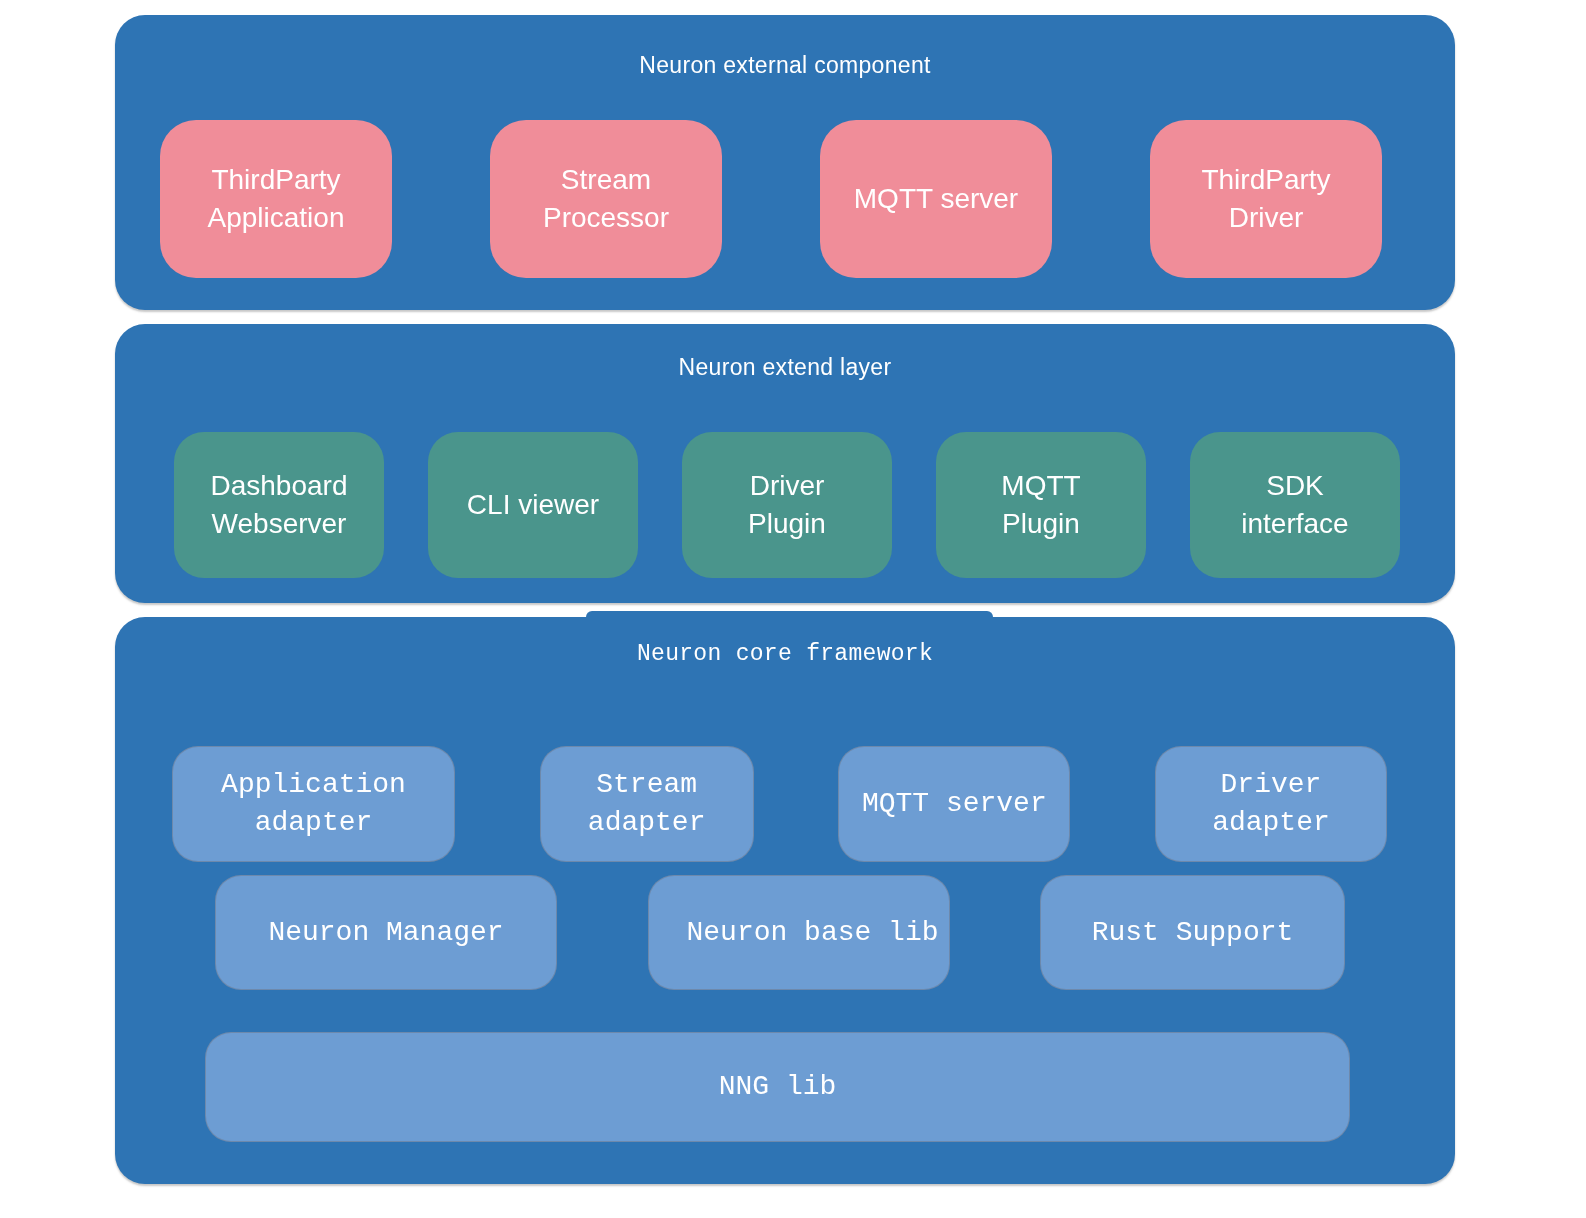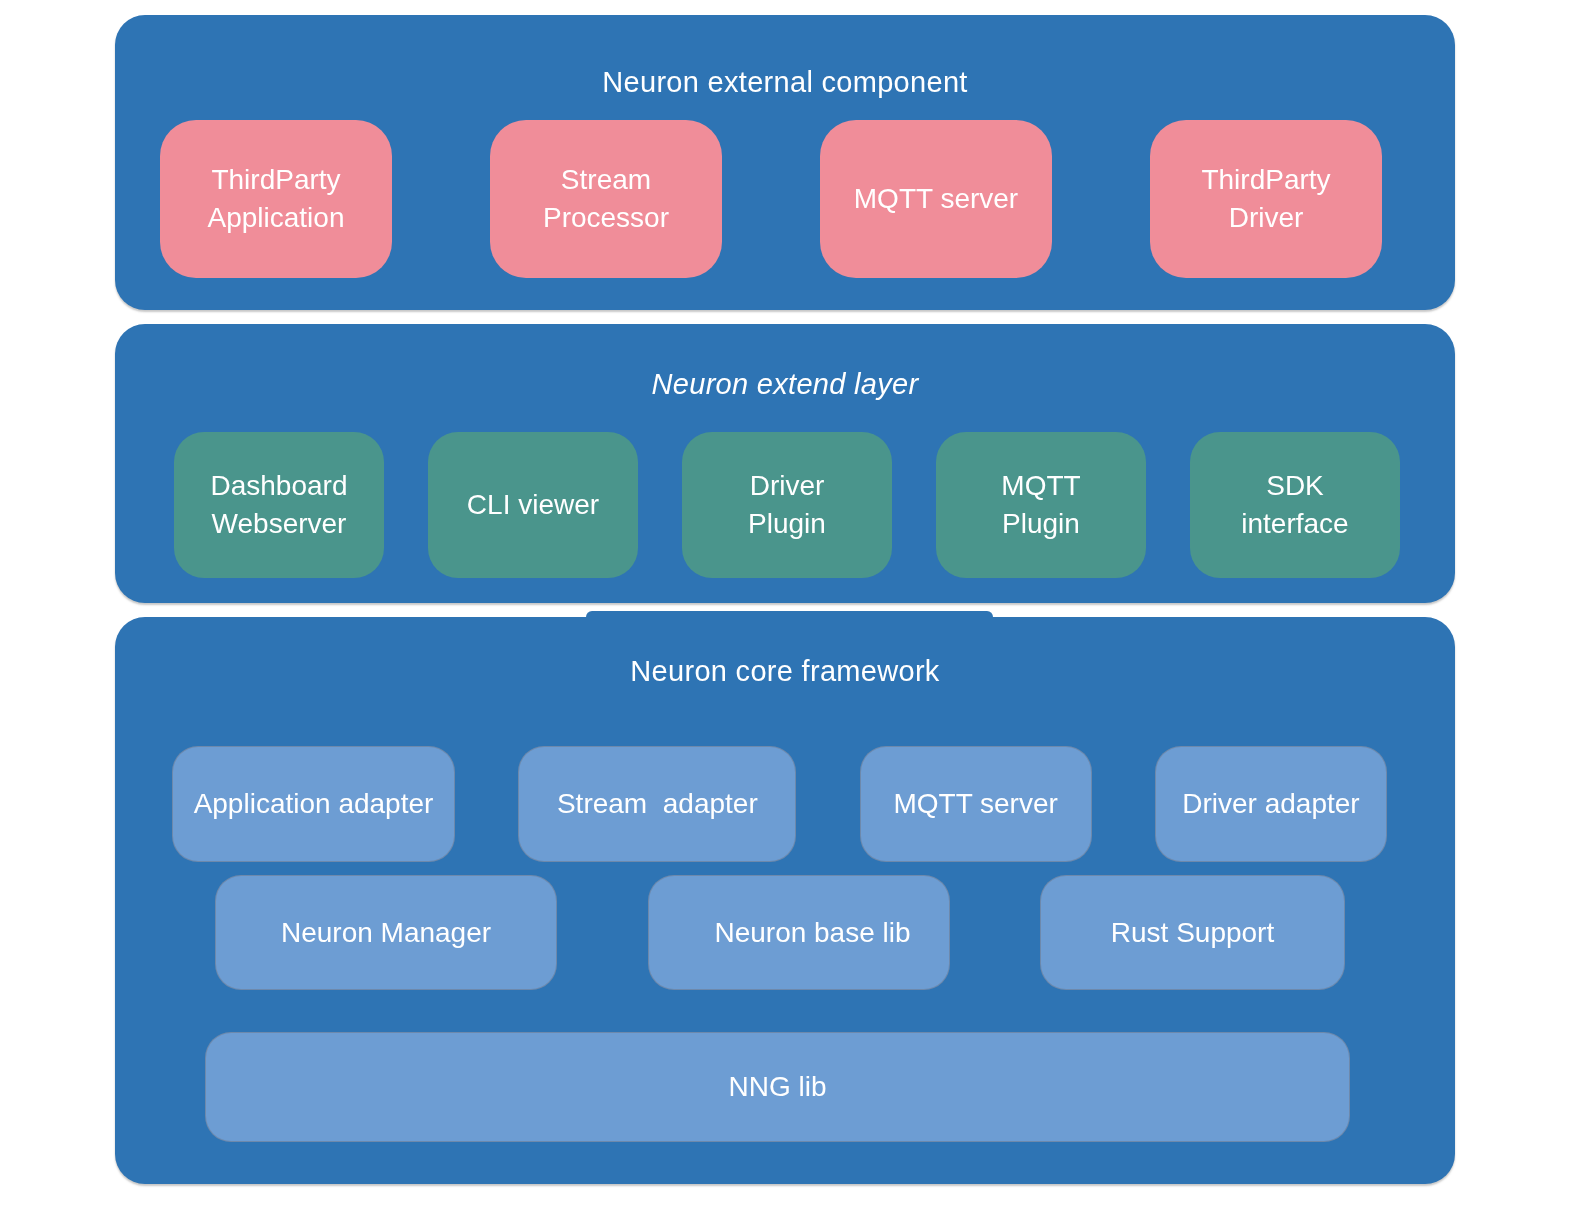--- a/index.html
+++ b/index.html
@@ -24,36 +24,36 @@
   .layer{
     position:absolute;
     left:115px;
     width:1340px;
     background:var(--layer-bg);
     border-radius:30px;
     box-shadow:0 2px 2px rgba(95,95,95,0.35);
   }
   .layer-1{top:15px;height:295px;}
   .layer-2{top:324px;height:279px;}
-  .layer-3{top:617px;height:567px;}
+  .layer-3{top:617px;height:567px;font-family:Liberation Mono, monospace;}
   .notch{
     position:absolute;
     left:586px;top:611px;width:407px;height:12px;
     background:var(--layer-bg);
     border-radius:6px 6px 0 0;
   }
   .layer-title{
-    margin:14px;
+    margin:0;
     text-align:center;
-    font-size:29px;
+    font-size:23px;
     font-weight:400;
     letter-spacing:0.3px;
   }
   .layer-1 .layer-title{padding-top:37px;}
-  .layer-2 .layer-title{padding-top:30px;font-style:italic;}
+  .layer-2 .layer-title{padding-top:30px;}
   .layer-3 .layer-title{padding-top:24px;}
   .box-row{
     position:absolute;
     left:0;right:0;
     display:flex;
     justify-content:space-between;
     align-items:flex-start;
   }
   .row-external{top:105px;padding:0 73px 0 45px;}
   .row-extend{top:108px;padding:0 55px 0 59px;}
@@ -81,21 +81,21 @@
     width:210px;height:146px;
     border-radius:30px;
   }
   .blue{
     background:var(--core-box-bg);
     border:1px solid rgba(110,120,140,0.55);
     border-radius:26px;
     height:116px;
   }
   .w283{width:283px;}
-  .w250{width:278px;justify-content:center;}
+  .w250{width:214px;justify-content:center;}
   .w232{width:232px;}
   .w342{width:342px;height:115px;}
   .w302{width:302px;height:115px;padding-left:28px;}
   .w305{width:305px;height:115px;}
   .nng{width:1145px;height:110px;}
 </style>
 </head>
 <body>
 
 <div class="page">

